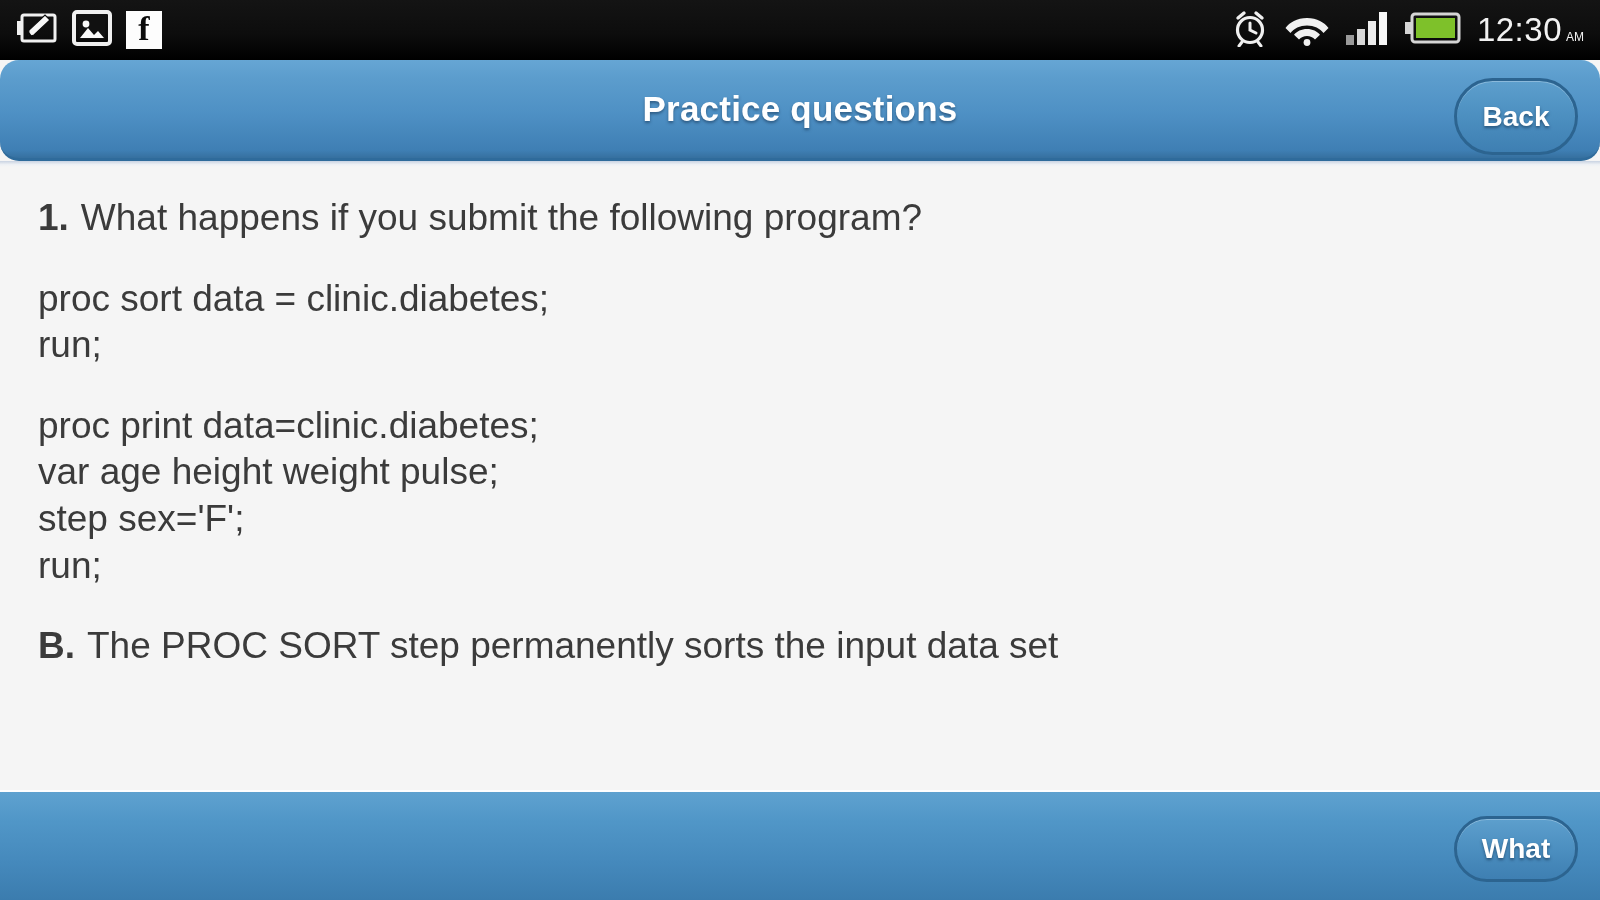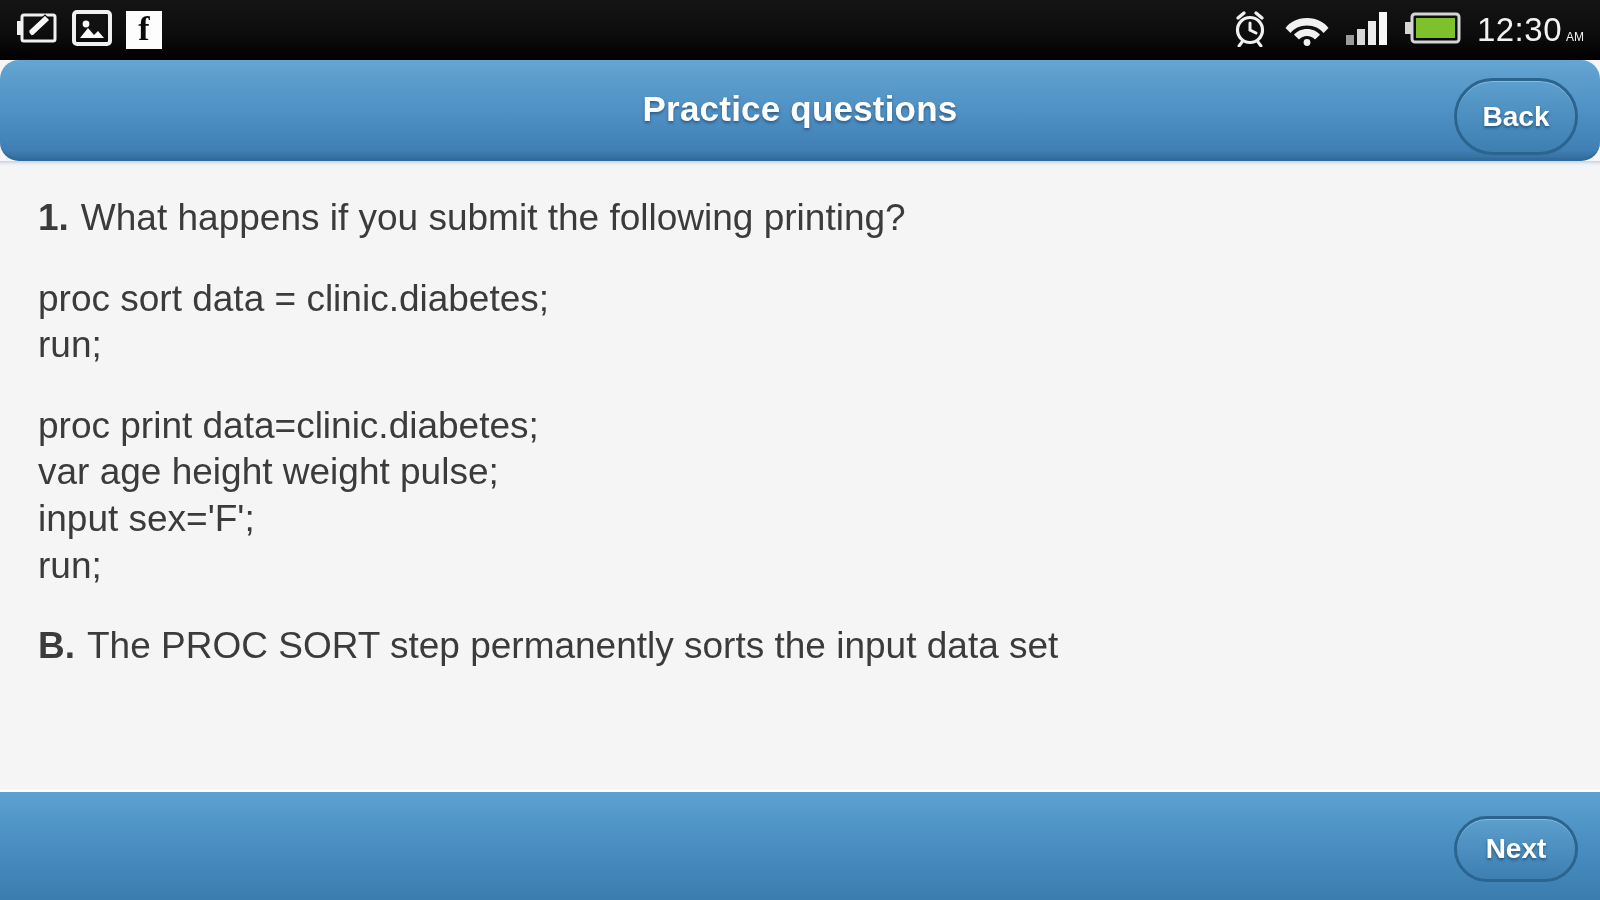--- a/index.html
+++ b/index.html
@@ -272,40 +272,40 @@
     <div id="header-title">Practice questions</div>
   </div>
   <div id="header-underline"></div>
 
   <div class="pill-button" id="back-button">Back</div>
 
   <div id="content">
     <div id="content-inner">
 
       <div class="q-line">
-        <span class="q-num">1.</span><span>What happens if you submit the following printing?</span>
+        <span class="q-num">1.</span><span>What happens if you submit the following program?</span>
       </div>
 
       <div class="code-block">
         <span class="code-line">proc sort data = clinic.diabetes;</span>
         <span class="code-line">run;</span>
       </div>
 
       <div class="code-block">
         <span class="code-line">proc print data=clinic.diabetes;</span>
         <span class="code-line">var age height weight pulse;</span>
-        <span class="code-line">input sex='F';</span>
+        <span class="code-line">step sex='F';</span>
         <span class="code-line">run;</span>
       </div>
 
 
       <div class="opt-row">
         <span class="opt-letter">B.</span><span>The PROC SORT step permanently sorts the input data set</span>
       </div>
 
     </div>
   </div>
 
   <div id="bottom-bar">
-    <div class="pill-button" id="next-button">Next</div>
+    <div class="pill-button" id="next-button">What</div>
   </div>
 
 </div>
 
 </body></html>

